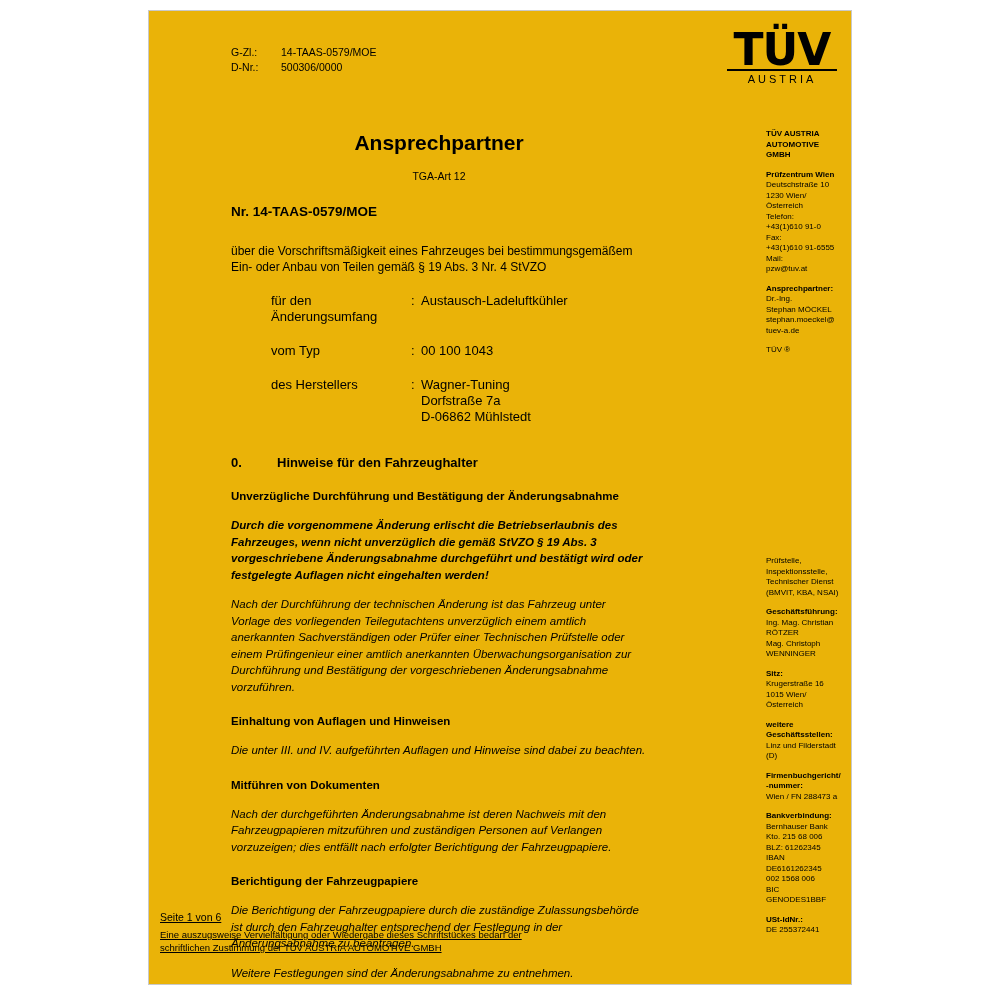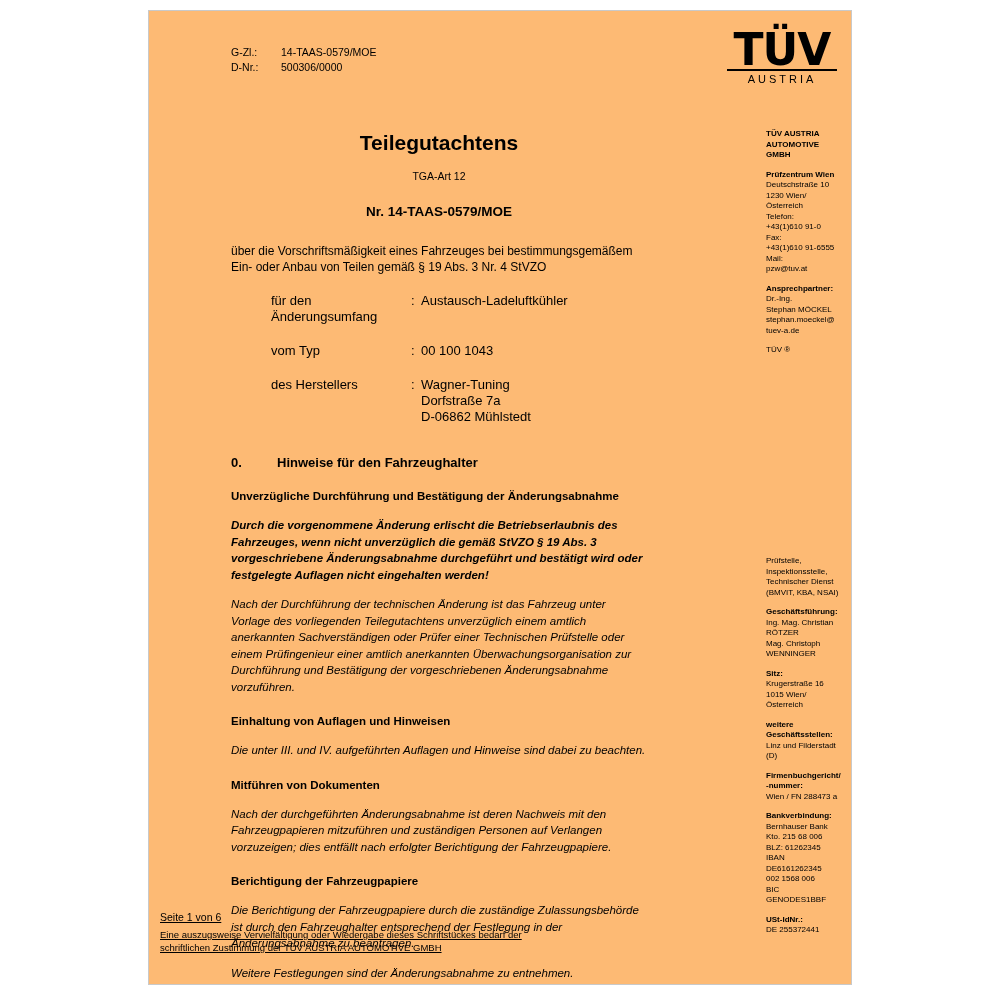--- a/index.html
+++ b/index.html
@@ -13,21 +13,21 @@
     font-family: "Liberation Sans", sans-serif;
     color: #000000;
     overflow: hidden;
   }
   .page {
     position: absolute;
     left: 148px;
     top: 10px;
     width: 704px;
     height: 975px;
-    background: #fdba74;
+    background: #eab308;
     border: 1px solid #c9c9c9;
     box-sizing: border-box;
   }
   .content {
     position: absolute;
     left: 0;
     top: 0;
     width: 100%;
     height: 100%;
   }
@@ -82,21 +82,20 @@
     font-size: 21px;
     font-weight: bold;
     margin-top: 10px;
   }
   .subtitle {
     text-align: center;
     font-size: 10.5px;
     margin-top: 15px;
   }
   .docnr {
-    text-align: center;
     font-size: 13.5px;
     font-weight: bold;
     margin-top: 22px;
   }
   .intro {
     font-size: 12px;
     line-height: 16px;
     margin-top: 24px;
   }
   .kv {
@@ -178,21 +177,21 @@
       </div>
     </div>
 
     <div class="logo">
       <div class="logo-tuv">TÜV</div>
       <div class="logo-bar"></div>
       <div class="logo-austria">AUSTRIA</div>
     </div>
 
     <div class="main">
-      <div class="title">Teilegutachtens</div>
+      <div class="title">Ansprechpartner</div>
       <div class="subtitle">TGA-Art 12</div>
       <div class="docnr">Nr. 14-TAAS-0579/MOE</div>
       <div class="intro">über die Vorschriftsmäßigkeit eines Fahrzeuges bei bestimmungsgemäßem Ein- oder Anbau von Teilen gemäß § 19 Abs. 3 Nr. 4 StVZO</div>
 
       <div class="kv">
         <div class="k">für den Änderungsumfang</div>
         <div class="sep">:</div>
         <div class="v">Austausch-Ladeluftkühler</div>
       </div>
 

